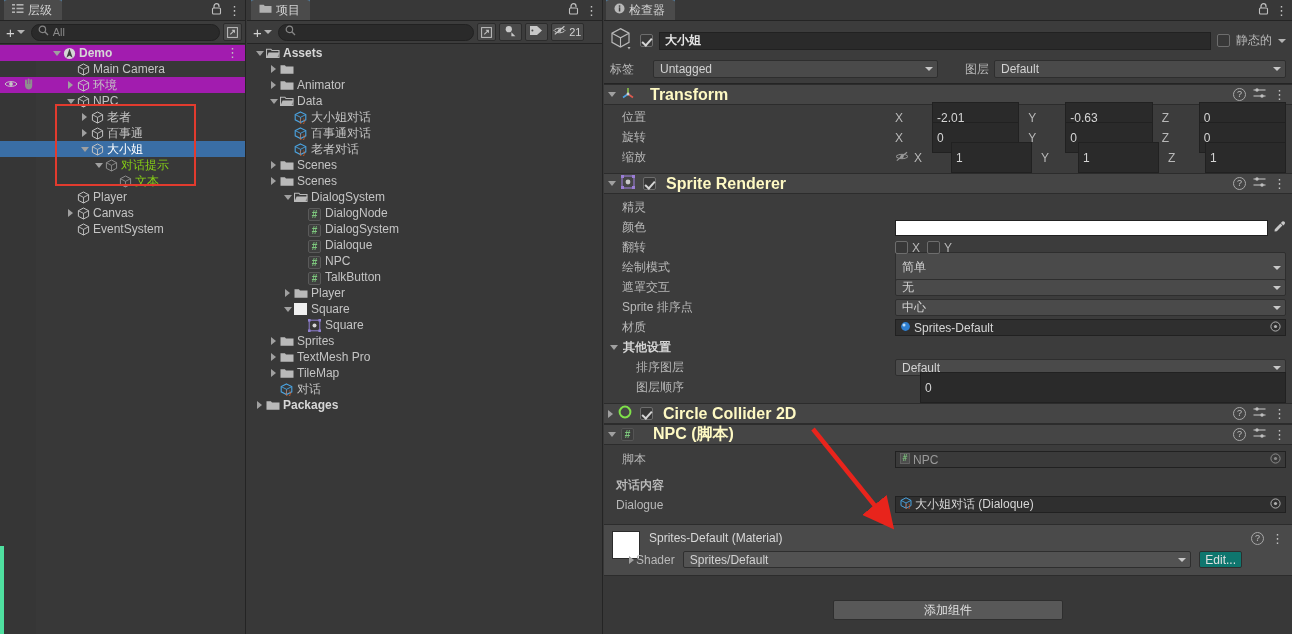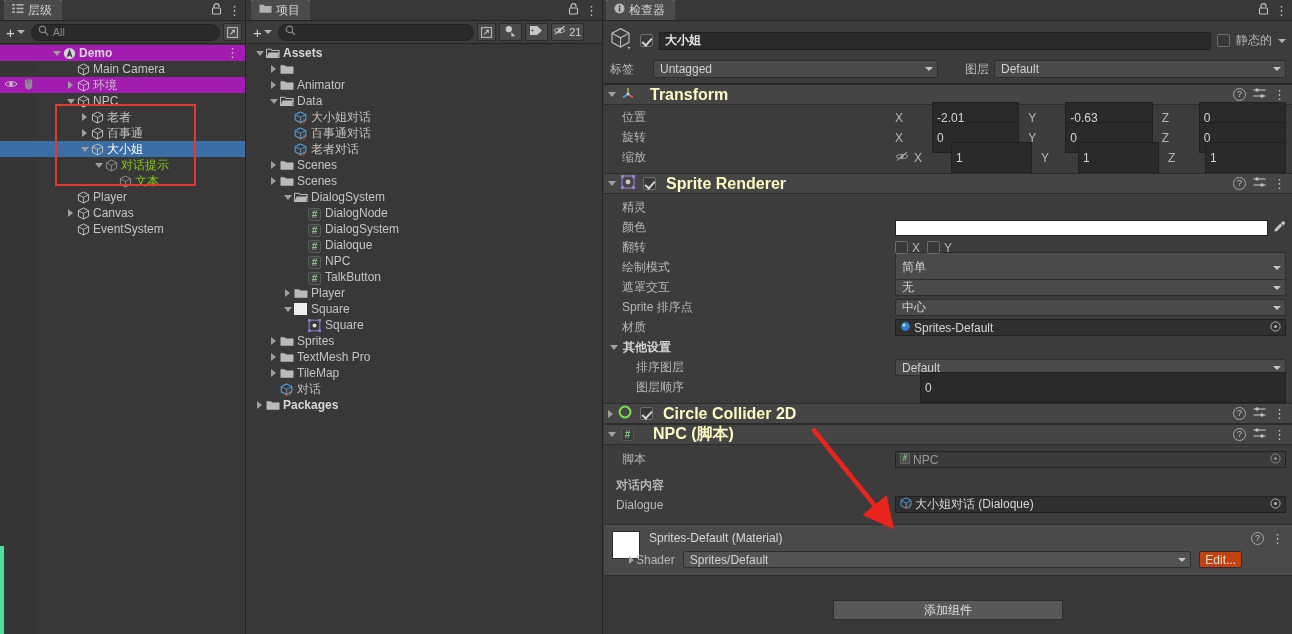--- a/index.html
+++ b/index.html
@@ -1040,21 +1040,21 @@
         <div style="width:28px;height:28px;background:#ffffff;border:1px solid #2b2b2b;flex:0 0 28px;"></div>
         <div style="flex:1;">
           <div style="color:#d8d8d8;font-size:12px;margin-bottom:6px;">Sprites-Default (Material)</div>
           <div style="display:flex;align-items:center;gap:8px;">
             <span class="tri-r" style="margin-left:-20px;"></span>
             <span class="lab" style="margin-left:-6px;">Shader</span>
             <div class="dropdown" style="flex:1;height:17px;background:#525252;">
               <span>Sprites/Default</span>
               <span class="cdn"></span>
             </div>
-            <div style="height:17px;background:#c2410c;border:1px solid #2e2e2e;border-radius:2px;display:flex;align-items:center;padding:0 5px;color:#e0e0e0;font-size:12px;">
+            <div style="height:17px;background:#0f766e;border:1px solid #2e2e2e;border-radius:2px;display:flex;align-items:center;padding:0 5px;color:#e0e0e0;font-size:12px;">
               <span>Edit...</span>
             </div>
           </div>
         </div>
         <div style="display:flex;align-items:center;gap:7px;margin-top:1px;">
           <span class="helpico">?</span>
           <span class="kebab">⋮</span>
         </div>
       </div>
     </div>

